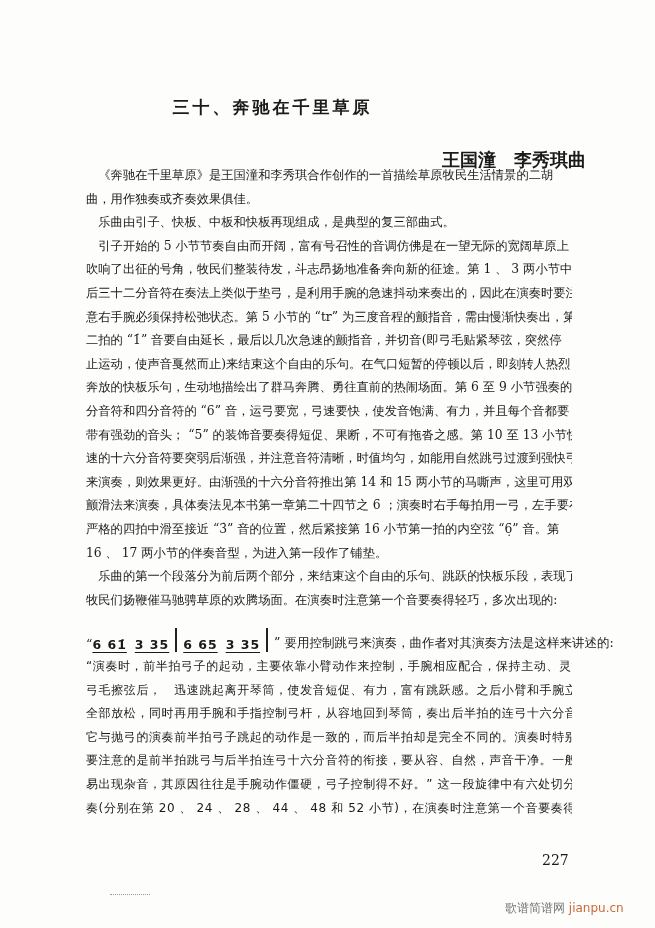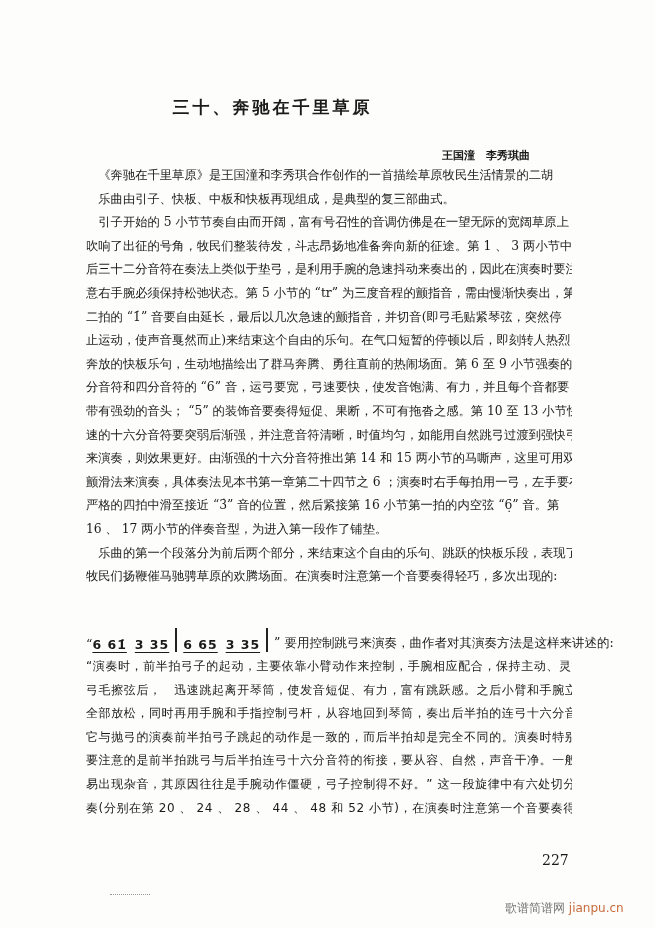--- a/index.html
+++ b/index.html
@@ -5,21 +5,21 @@
   html, body { margin: 0; padding: 0; }
   body {
     width: 655px; height: 928px; background: #fdfdfb; position: relative; overflow: hidden;
     font-family: "DejaVu Serif", "Liberation Serif", serif; color: #1a1a1a;
   }
   .title {
     position: absolute; top: 96px; left: 0; width: 545px; text-align: center;
     font-family: "DejaVu Sans", sans-serif; font-size: 17px; letter-spacing: 3px; font-weight: bold;
   }
   .composer {
-    position: absolute; top: 148px; left: 442px; font-size: 11px; font-weight: bold;
+    position: absolute; top: 148px; left: 442px; font-size: 18px; font-weight: bold;
     font-family: "DejaVu Sans", sans-serif; word-spacing: 10px;
   }
   .body-text { position: absolute; left: 86px; width: 486px; font-size: 12.3px; line-height: 23.6px; }
   .line { white-space: nowrap; overflow: hidden; height: 23.6px; }
   .notation {
     position: absolute; top: 620px; left: 86px; height: 32px; font-size: 12.5px;
     display: flex; align-items: flex-end; white-space: nowrap;
   }
   .notes { font-family: "DejaVu Sans", sans-serif; font-weight: bold; letter-spacing: 1px; text-decoration: underline; text-underline-offset: 3px; margin-top: 24px; }
   .bar { display: inline-block; width: 2px; height: 24px; background: #222; margin: 0 6px; vertical-align: bottom; }
@@ -30,20 +30,21 @@
   .scribble { position: absolute; top: 894px; left: 110px; width: 40px; height: 2px; border-top: 1px dotted #999; }
 </style>
 </head>
 <body>
 
 <div class="title">三十、奔驰在千里草原</div>
 <div class="composer">王国潼　李秀琪曲</div>
 
 <div class="body-text" id="body" style="top:164px;">
   <div class="line">　《奔驰在千里草原》是王国潼和李秀琪合作创作的一首描绘草原牧民生活情景的二胡</div>
+  <div class="line">曲，用作独奏或齐奏效果俱佳。</div>
   <div class="line">　乐曲由引子、快板、中板和快板再现组成，是典型的复三部曲式。</div>
   <div class="line">　引子开始的 5 小节节奏自由而开阔，富有号召性的音调仿佛是在一望无际的宽阔草原上</div>
   <div class="line">吹响了出征的号角，牧民们整装待发，斗志昂扬地准备奔向新的征途。第 1 、 3 两小节中的</div>
   <div class="line">后三十二分音符在奏法上类似于垫弓，是利用手腕的急速抖动来奏出的，因此在演奏时要注</div>
   <div class="line">意右手腕必须保持松弛状态。第 5 小节的 “tr” 为三度音程的颤指音，需由慢渐快奏出，第</div>
   <div class="line">二拍的 “1̇” 音要自由延长，最后以几次急速的颤指音，并切音(即弓毛贴紧琴弦，突然停</div>
   <div class="line">止运动，使声音戛然而止)来结束这个自由的乐句。在气口短暂的停顿以后，即刻转人热烈</div>
   <div class="line">奔放的快板乐句，生动地描绘出了群马奔腾、勇往直前的热闹场面。第 6 至 9 小节强奏的二</div>
   <div class="line">分音符和四分音符的 “6” 音，运弓要宽，弓速要快，使发音饱满、有力，并且每个音都要</div>
   <div class="line">带有强劲的音头；  “5” 的装饰音要奏得短促、果断，不可有拖沓之感。第 10 至 13 小节快</div>

